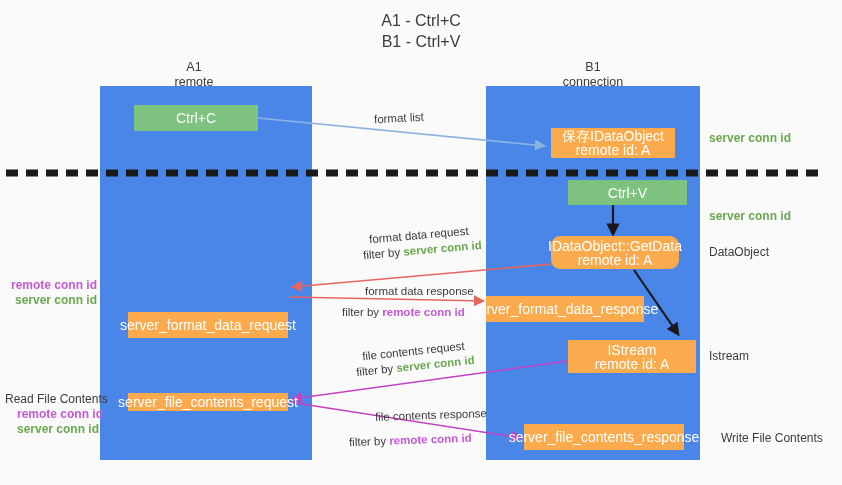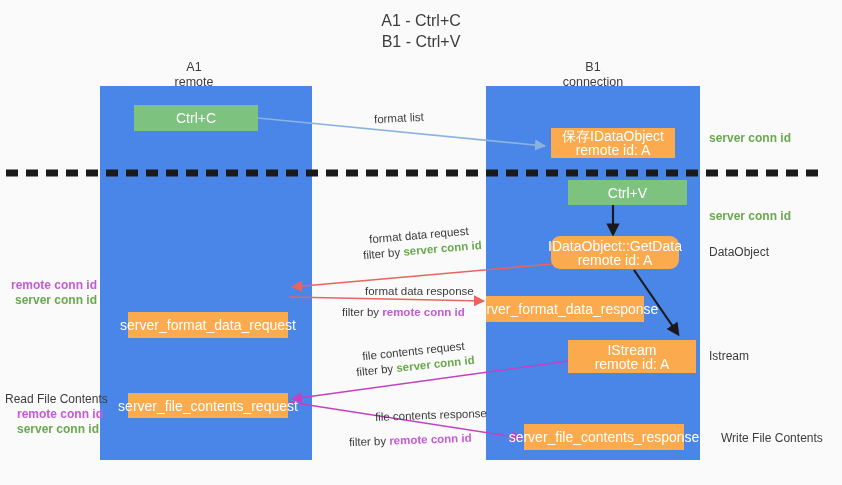--- a/index.html
+++ b/index.html
@@ -141,21 +141,21 @@
 <div class="abs box orange" style="left:551px; top:236px; width:128px; height:33px;border-radius:9px;">IDataObject::GetData
 remote id: A</div>
 
 <div class="abs box orange" style="left:128px; top:276px; width:160px; height:26px;margin-top:36px;">server_format_data_request</div>
 
 <div class="abs box orange" style="left:486px; top:288px; width:158px; height:26px;margin-top:8px;">server_format_data_response</div>
 
 <div class="abs box orange" style="left:568px; top:340px; width:128px; height:33px;">IStream
 remote id: A</div>
 
-<div class="abs box orange" style="left:128px; top:393px; width:160px; height:25px;">server_file_contents_request</div>
+<div class="abs box orange" style="left:128px; top:393px; width:160px; height:18px;">server_file_contents_request</div>
 
 <div class="abs box orange" style="left:524px; top:424px; width:160px; height:26px;">server_file_contents_response</div>
 
 <div class="abs side-label green-text" style="left:709px; top:131px;">server conn id</div>
 
 <div class="abs side-label green-text" style="left:709px; top:209px;">server conn id</div>
 
 <div class="abs side-label plain-text" style="left:709px; top:245px;">DataObject</div>
 
 <div class="abs side-label plain-text" style="left:709px; top:349px;">Istream</div>

